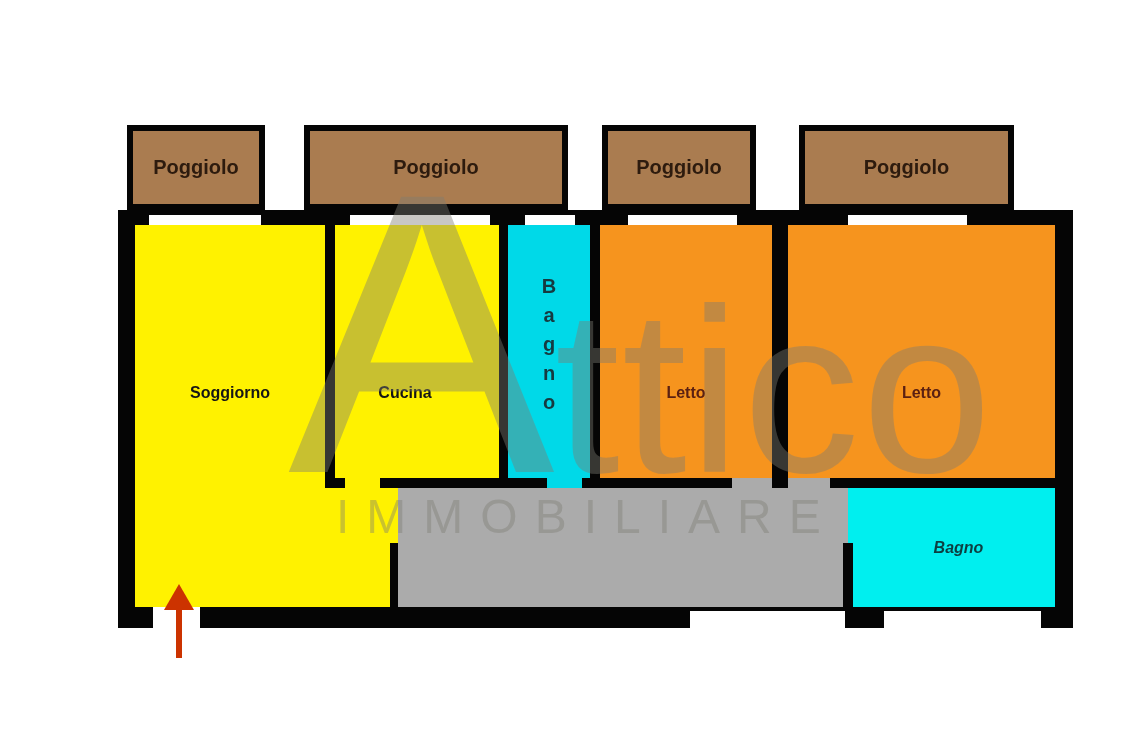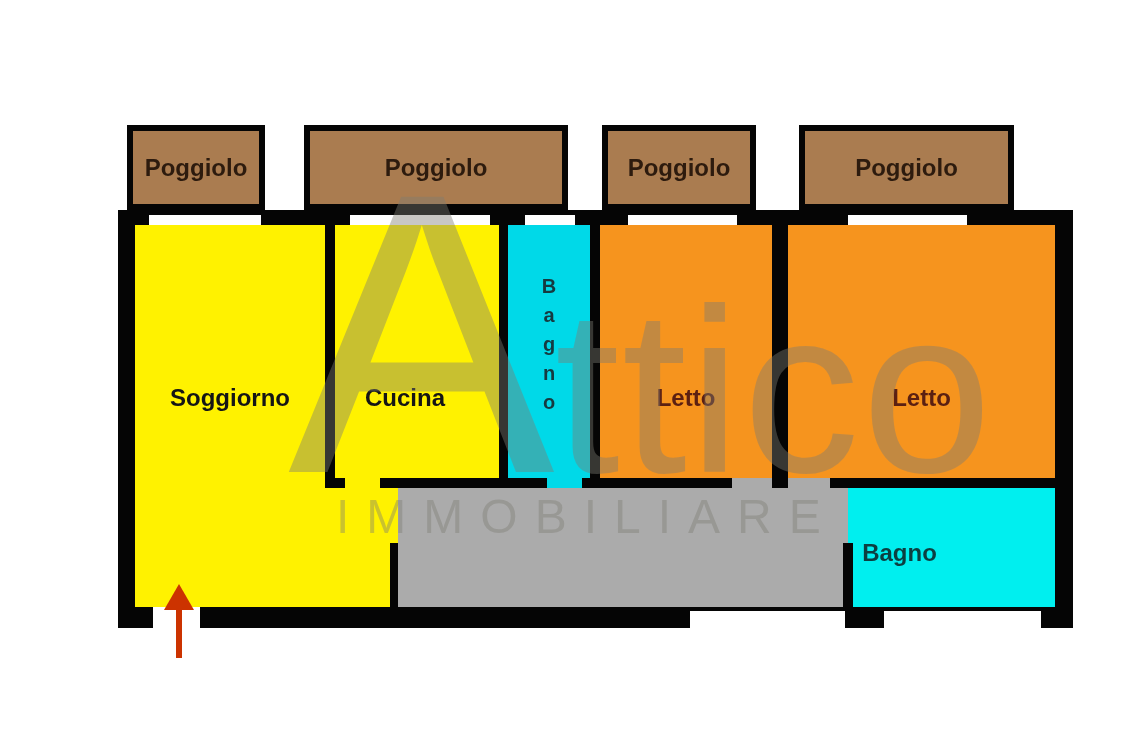--- a/index.html
+++ b/index.html
@@ -11,21 +11,21 @@
   }
   html,body{margin:0;padding:0;}
   body{background:#e8e8e8;font-family:"Liberation Sans",sans-serif;}
   #page{position:relative;width:1135px;height:751px;background:var(--background);overflow:hidden;margin:0 auto;}
   .abs{position:absolute;}
 
   
   .balcony{position:absolute;top:125px;height:85px;background:var(--balcony-brown);
            border:6px solid var(--wall);box-sizing:border-box;
            display:flex;align-items:center;justify-content:center;z-index:5;}
-  .balcony .blabel{font-size:24px;font-weight:bold;color:var(--poggiolo-text);}
+  .balcony .blabel{font-size:20px;font-weight:bold;color:var(--poggiolo-text);}
   .b1{left:127px;width:138px;}
   .b2{left:304px;width:264px;}
   .b3{left:602px;width:154px;}
   .b4{left:799px;width:215px;}
 
   
   .outer-walls{left:118px;top:210px;width:955px;height:418px;background:var(--wall);z-index:10;}
 
   .room{position:absolute;z-index:12;}
   .r-soggiorno{left:135px;top:225px;width:190px;height:382px;background:var(--room-yellow);}
@@ -55,28 +55,28 @@
   .opening{position:absolute;background:var(--background);z-index:15;}
   .win-top{top:215px;height:10px;}
   .wt1{left:149px;width:112px;} .wt2{left:350px;width:140px;}
   .wt3{left:525px;width:50px;}  .wt4{left:628px;width:109px;}
   .wt5{left:848px;width:119px;}
   .win-bottom{top:611px;height:17px;}
   .wb1{left:690px;width:155px;} .wb2{left:884px;width:157px;}
   .entrance-gap{left:153px;top:607px;width:47px;height:21px;}
 
   
-  .rlabel{position:absolute;z-index:30;font-weight:bold;font-size:24px;
+  .rlabel{position:absolute;z-index:30;font-weight:bold;font-size:16px;
           color:var(--label-dark);text-align:center;}
   .l-soggiorno{left:135px;top:384px;width:190px;}
   .l-cucina{left:335px;top:384px;width:140px;}
   .l-letto1{left:600px;top:384px;width:172px;color:var(--letto-text);}
   .l-letto2{left:788px;top:384px;width:267px;color:var(--letto-text);}
   .l-disimpegno{left:398px;top:537px;width:450px;}
-  .l-bagno-main{left:796px;top:539px;width:207px;color:var(--bagno-text);}
+  .l-bagno-main{left:855px;top:539px;width:207px;color:var(--bagno-text);font-style:italic;}
   .l-bagno-small{left:508px;top:272px;width:82px;color:var(--bagno-small-text);
                  font-size:20px;line-height:29px;}
   .l-bagno-small span{display:block;}
 
   
   .watermark-brand{position:absolute;left:288px;top:178px;display:flex;align-items:baseline;
                    color:var(--watermark-gray);opacity:.42;z-index:40;white-space:nowrap;pointer-events:none;}
   .wm-initial{font-size:400px;line-height:.78;}
   .wm-rest{font-size:234px;line-height:.78;letter-spacing:2px;}
   .watermark-sub{position:absolute;left:336px;top:489px;font-size:48px;letter-spacing:17px;

